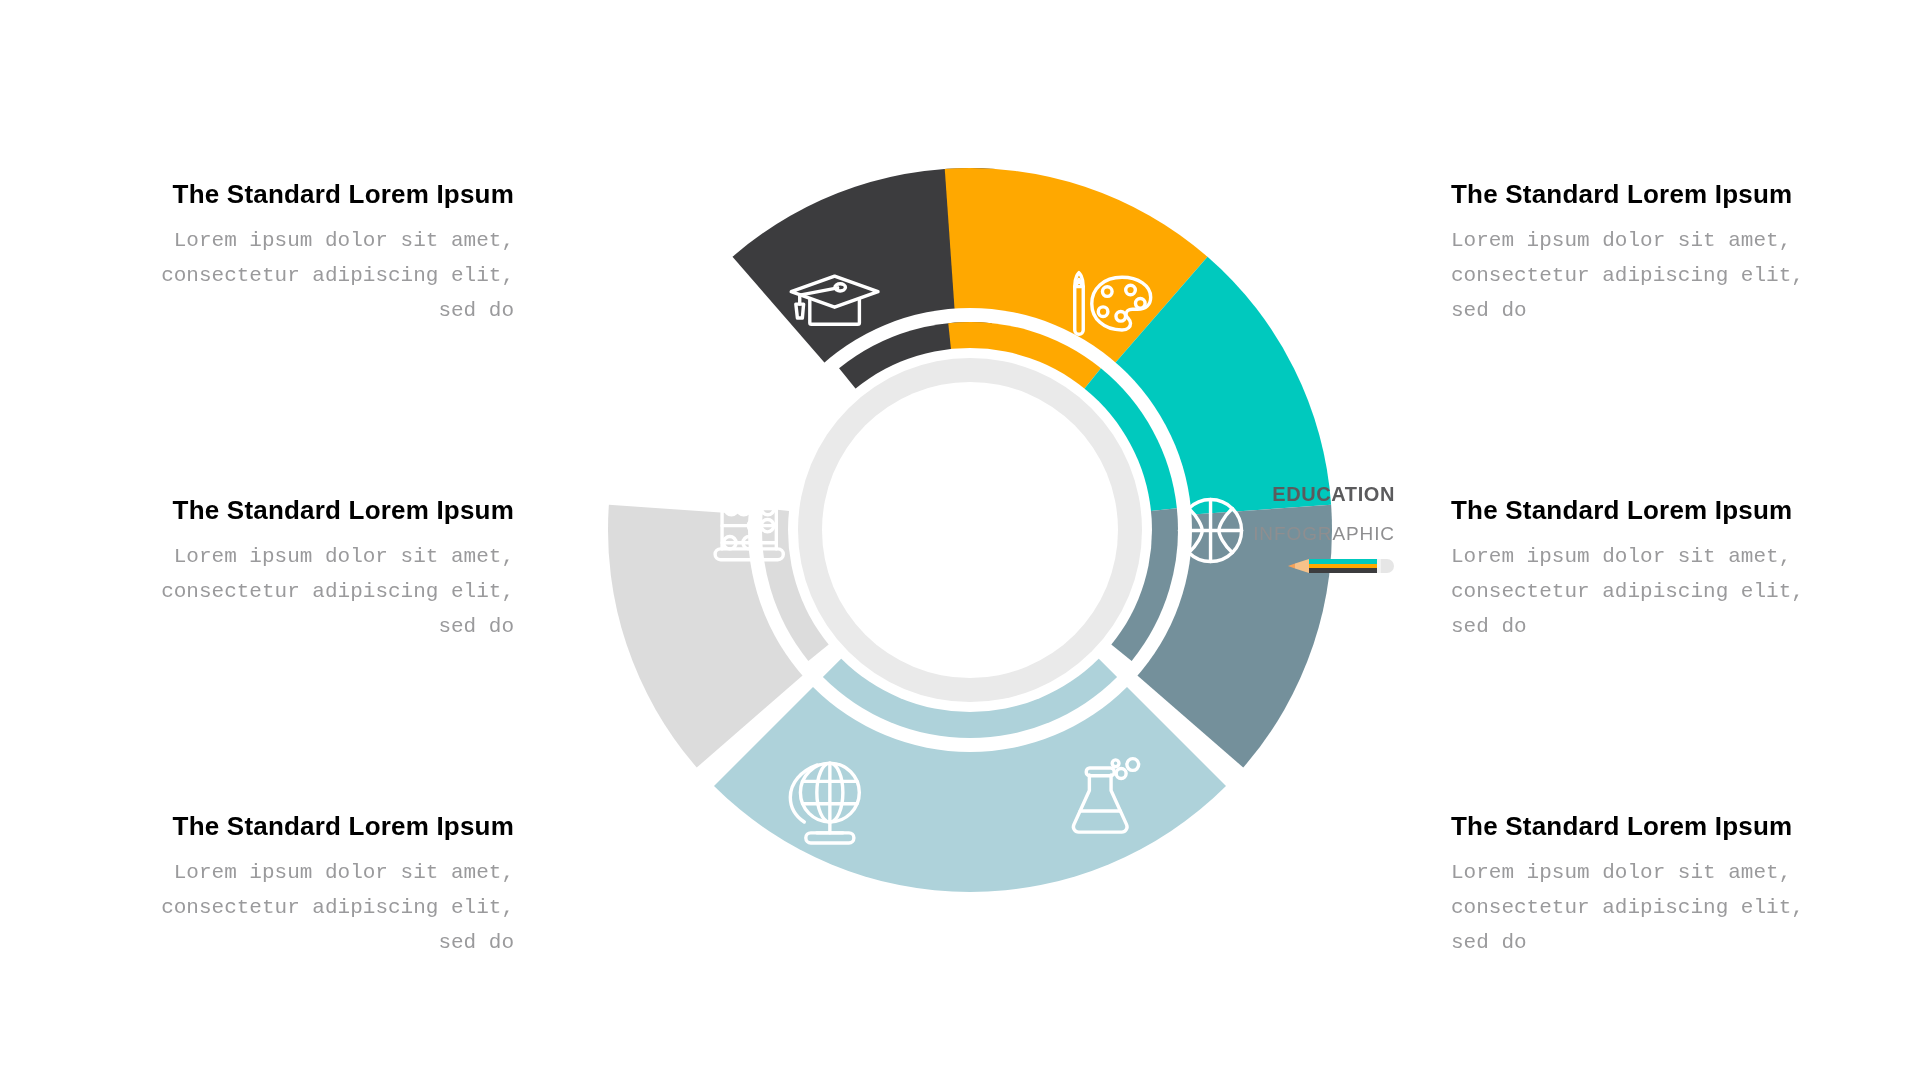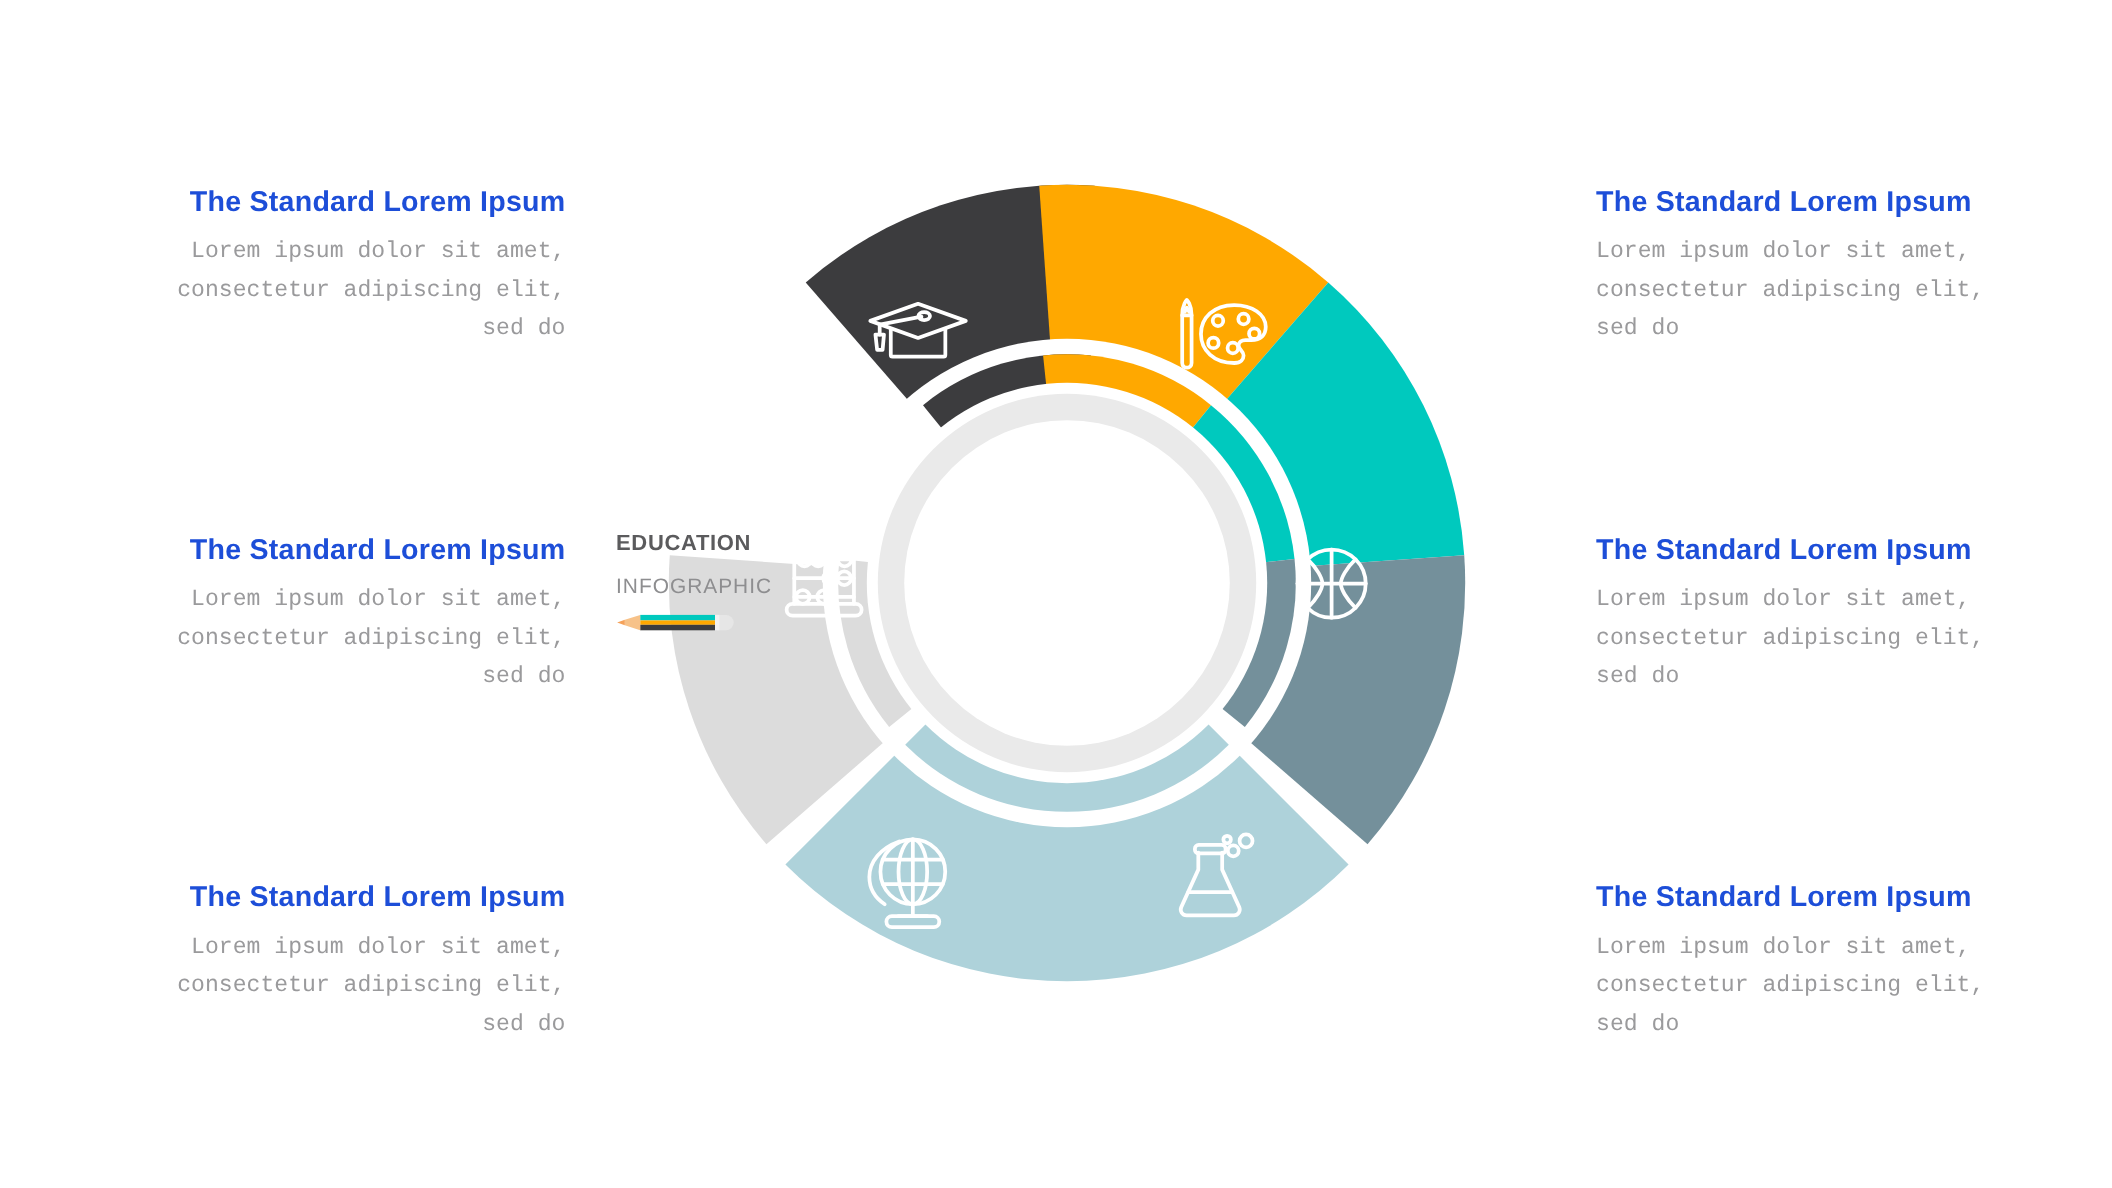--- a/index.html
+++ b/index.html
@@ -21,23 +21,23 @@
   }
 
   
   .txt-block {
     position: absolute;
     width: 390px;
   }
   .txt-block .title {
     font-size: 26px;
     font-weight: bold;
-    color: #1d4ed8;
+    color: #000000;
     letter-spacing: 0.2px;
-    margin: 0 0 14px 0;
+    margin: 11px 0 14px 0;
     white-space: nowrap;
   }
   .txt-block .body {
     font-size: 21px;
     color: #9a9a9c;
     line-height: 1.66;
     margin: 0;
     font-family: Liberation Mono, monospace;
   }
   .txt-block.left  { text-align: right; }
@@ -55,27 +55,27 @@
     position: absolute;
     left: 560px;
     top: 120px;
     width: 820px;
     height: 820px;
   }
   .wheel svg { display: block; width: 100%; height: 100%; }
 
   .center-text {
     position: absolute;
-    left: 0;
+    left: 15px;
     top: 0;
     width: 820px;
     height: 820px;
     display: flex;
     flex-direction: column;
-    align-items: flex-start;
+    align-items: flex-end;
     justify-content: center;
     pointer-events: none;
   }
   .center-title {
     font-size: 20px;
     font-weight: bold;
     color: #5b5b5d;
     letter-spacing: 0.6px;
     line-height: 1.15;
   }

